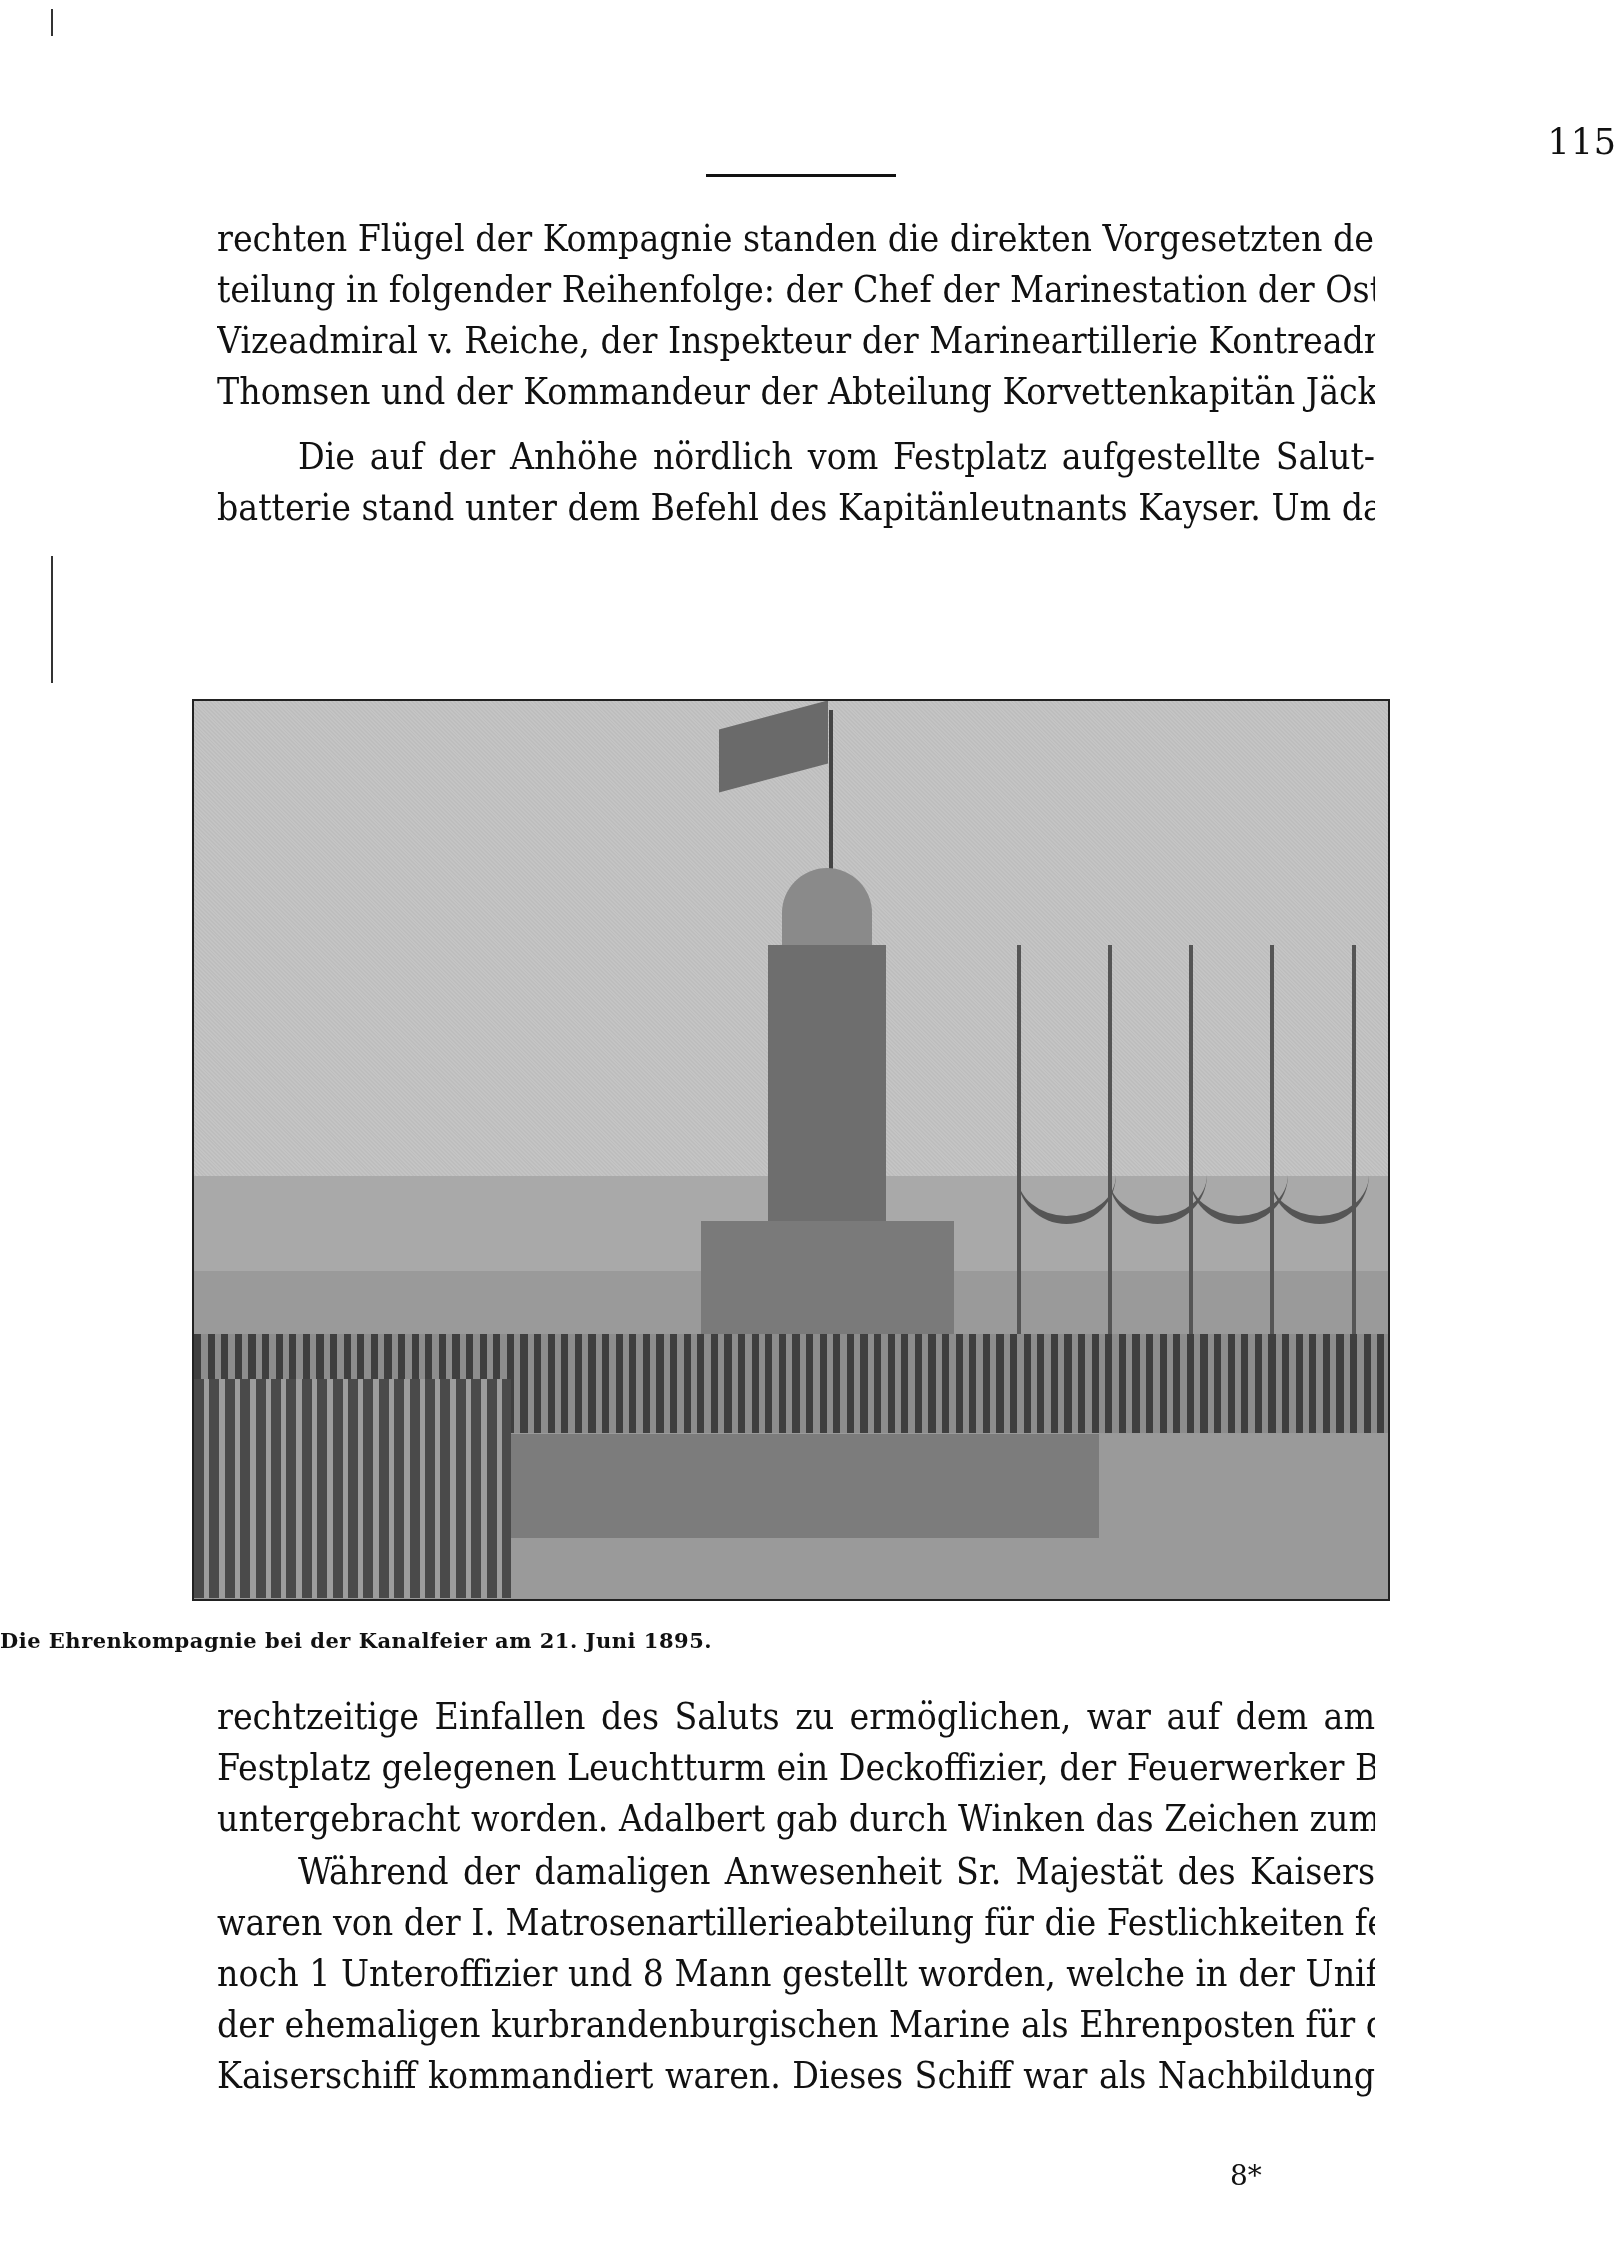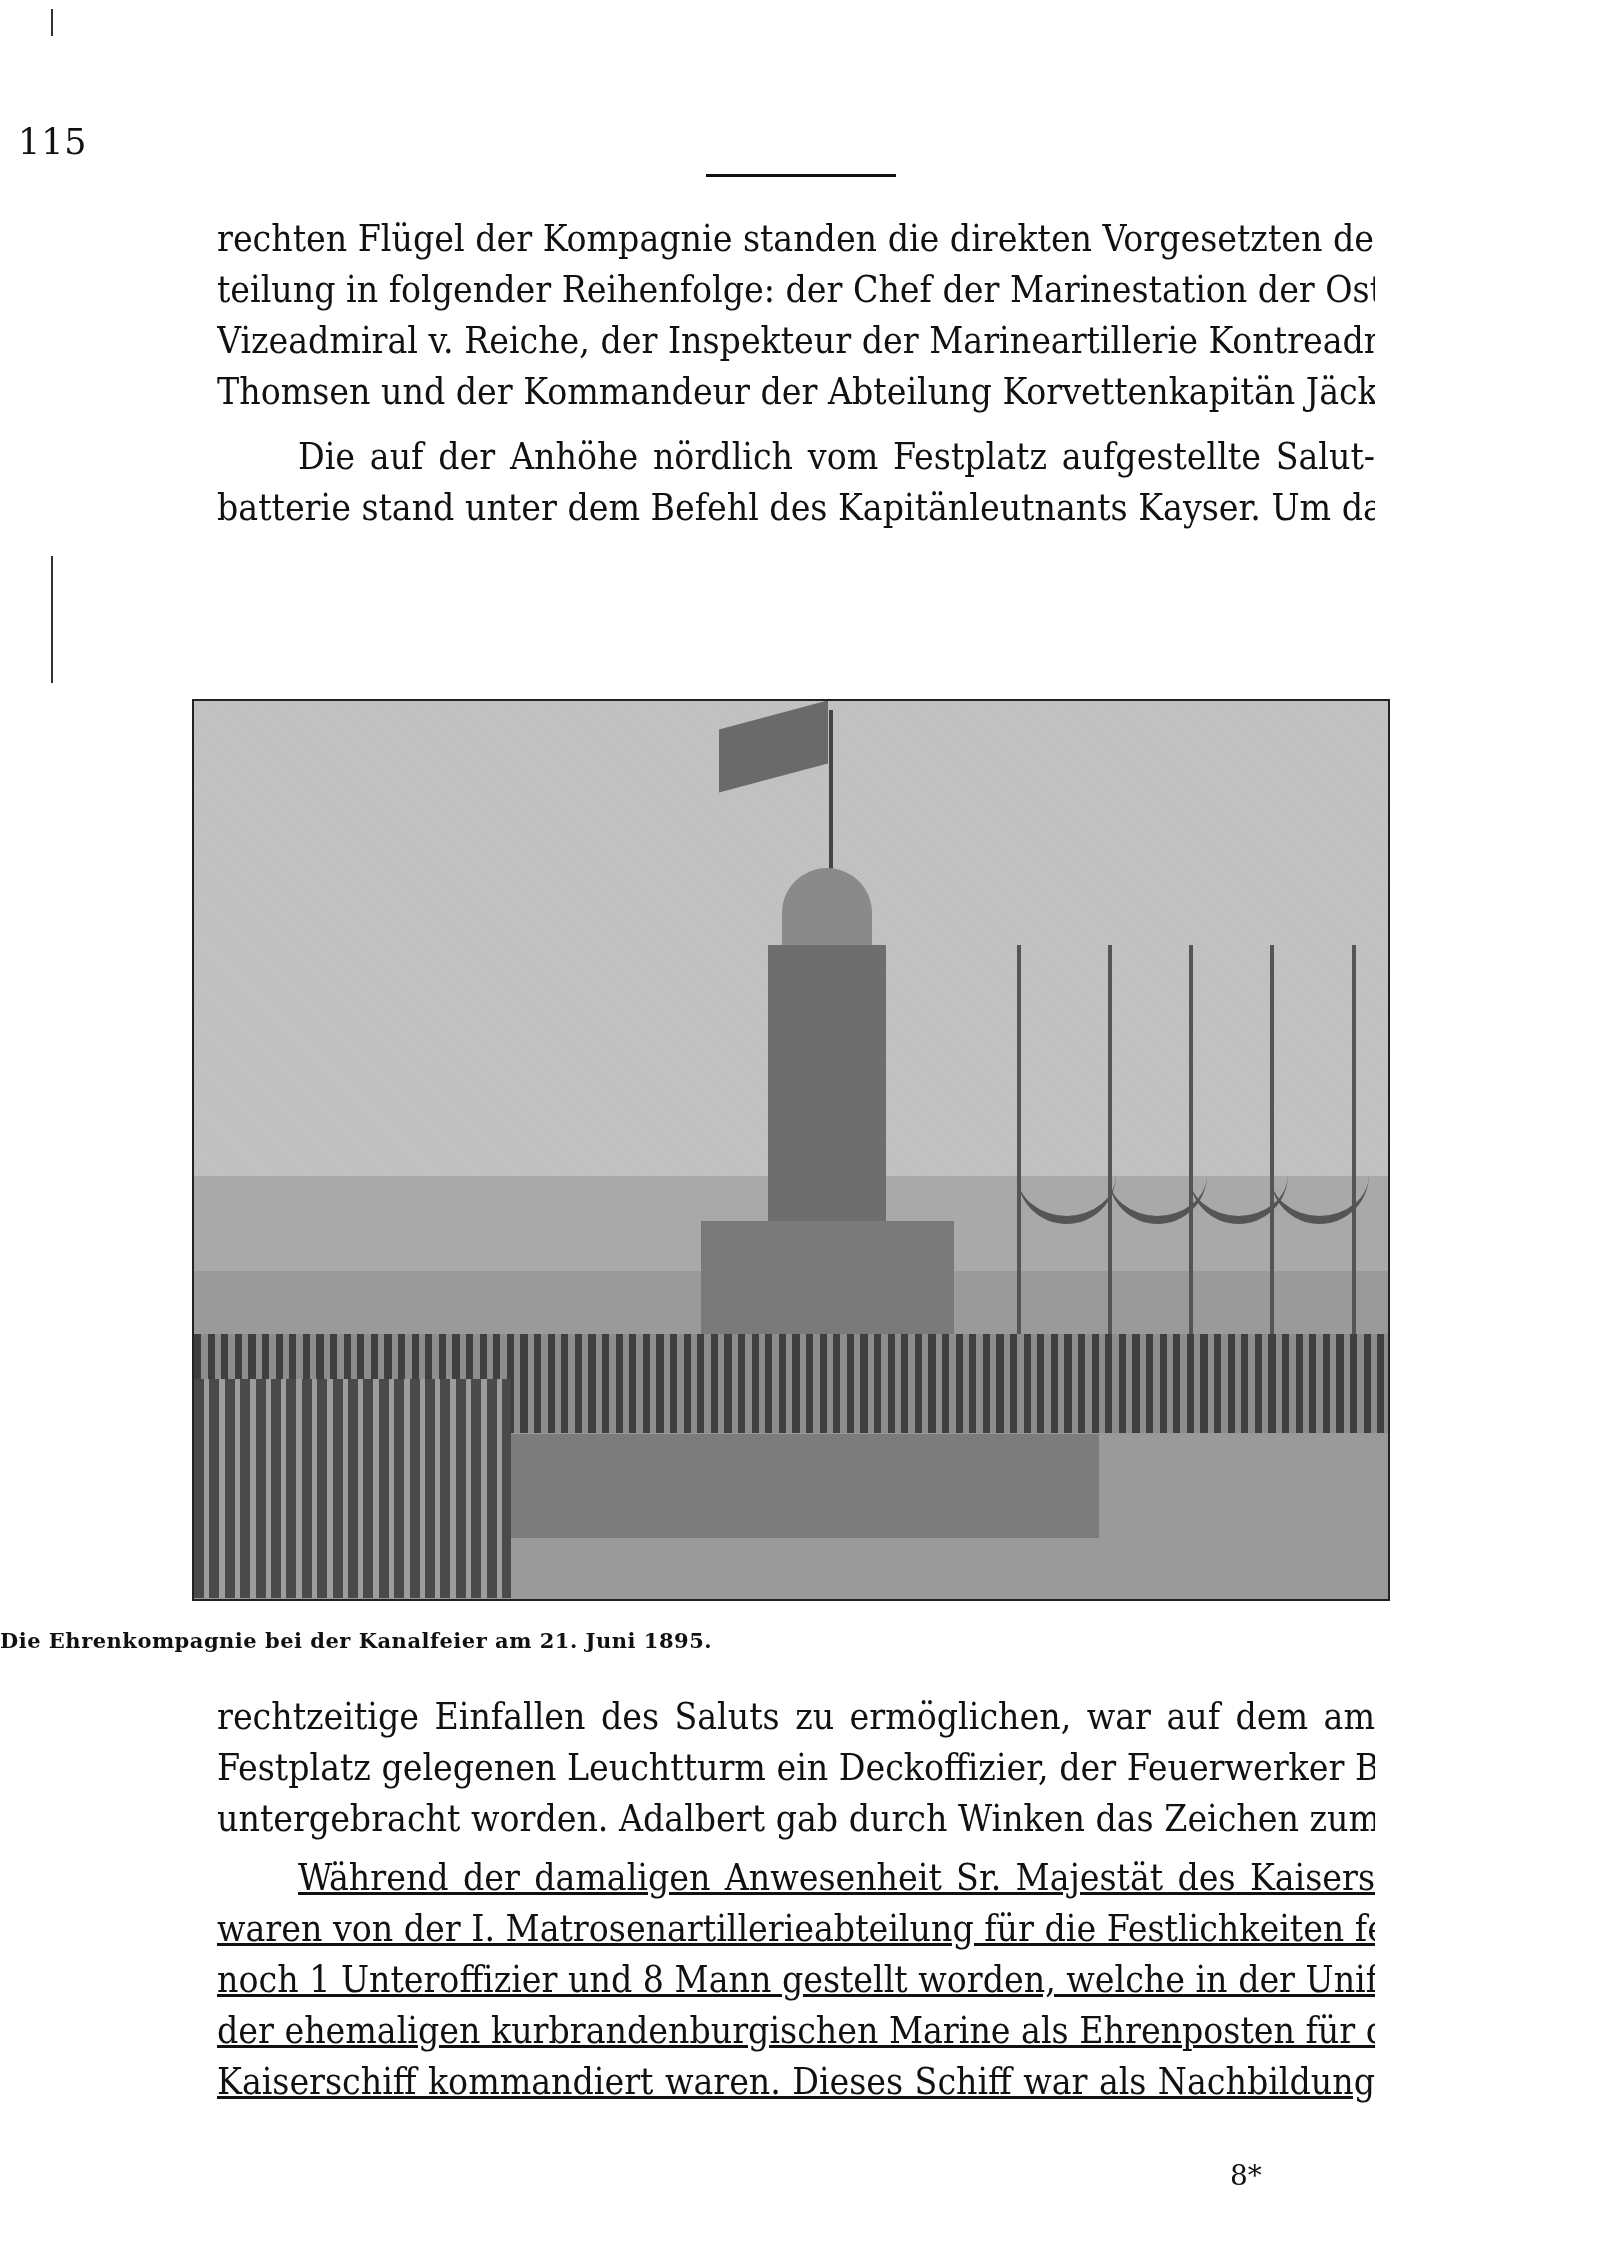--- a/index.html
+++ b/index.html
@@ -5,21 +5,21 @@
     html, body { margin: 0; padding: 0; }
     body {
       width: 1617px; height: 2308px;
       background: #ffffff;
       position: relative; overflow: hidden;
       font-family: "DejaVu Serif", serif;
       color: #111;
     }
     .page-number {
       position: absolute; left: 0; width: 100%;
-      top: 122px; text-align: left;
+      top: 122px; text-align: right;
       font-size: 35px; letter-spacing: 0.9px;
     }
     .page-number span { margin-left: 18px; }
     .header-rule {
       position: absolute; top: 174px; left: 706px;
       width: 190px; height: 2.7px; background: #111;
     }
     .text-block {
       position: absolute; left: 217px; width: 1158px;
       font-size: 37px; line-height: 51px;
@@ -112,21 +112,21 @@
 </div>
 
 <div class="caption">Die Ehrenkompagnie bei der Kanalfeier am 21. Juni 1895.</div>
 
 <div class="text-block" id="block-bottom">
   <p>
     <span class="line">rechtzeitige Einfallen des Saluts zu ermöglichen, war auf dem am</span>
     <span class="line">Festplatz gelegenen Leuchtturm ein Deckoffizier, der Feuerwerker Brauner,</span>
     <span class="line">untergebracht worden. Adalbert gab durch Winken das Zeichen zum</span>
   </p>
-  <p style="margin-top:8px;text-decoration:underline;">
+  <p style="margin-top:2px;">
     <span class="line" style="padding-left:81px;">Während der damaligen Anwesenheit Sr. Majestät des Kaisers</span>
     <span class="line">waren von der I. Matrosenartillerieabteilung für die Festlichkeiten ferner</span>
     <span class="line">noch 1 Unteroffizier und 8 Mann gestellt worden, welche in der Uniform</span>
     <span class="line">der ehemaligen kurbrandenburgischen Marine als Ehrenposten für das</span>
     <span class="line">Kaiserschiff kommandiert waren. Dieses Schiff war als Nachbildung</span>
   </p>
 </div>
 
 <div class="signature">8*</div>
 

